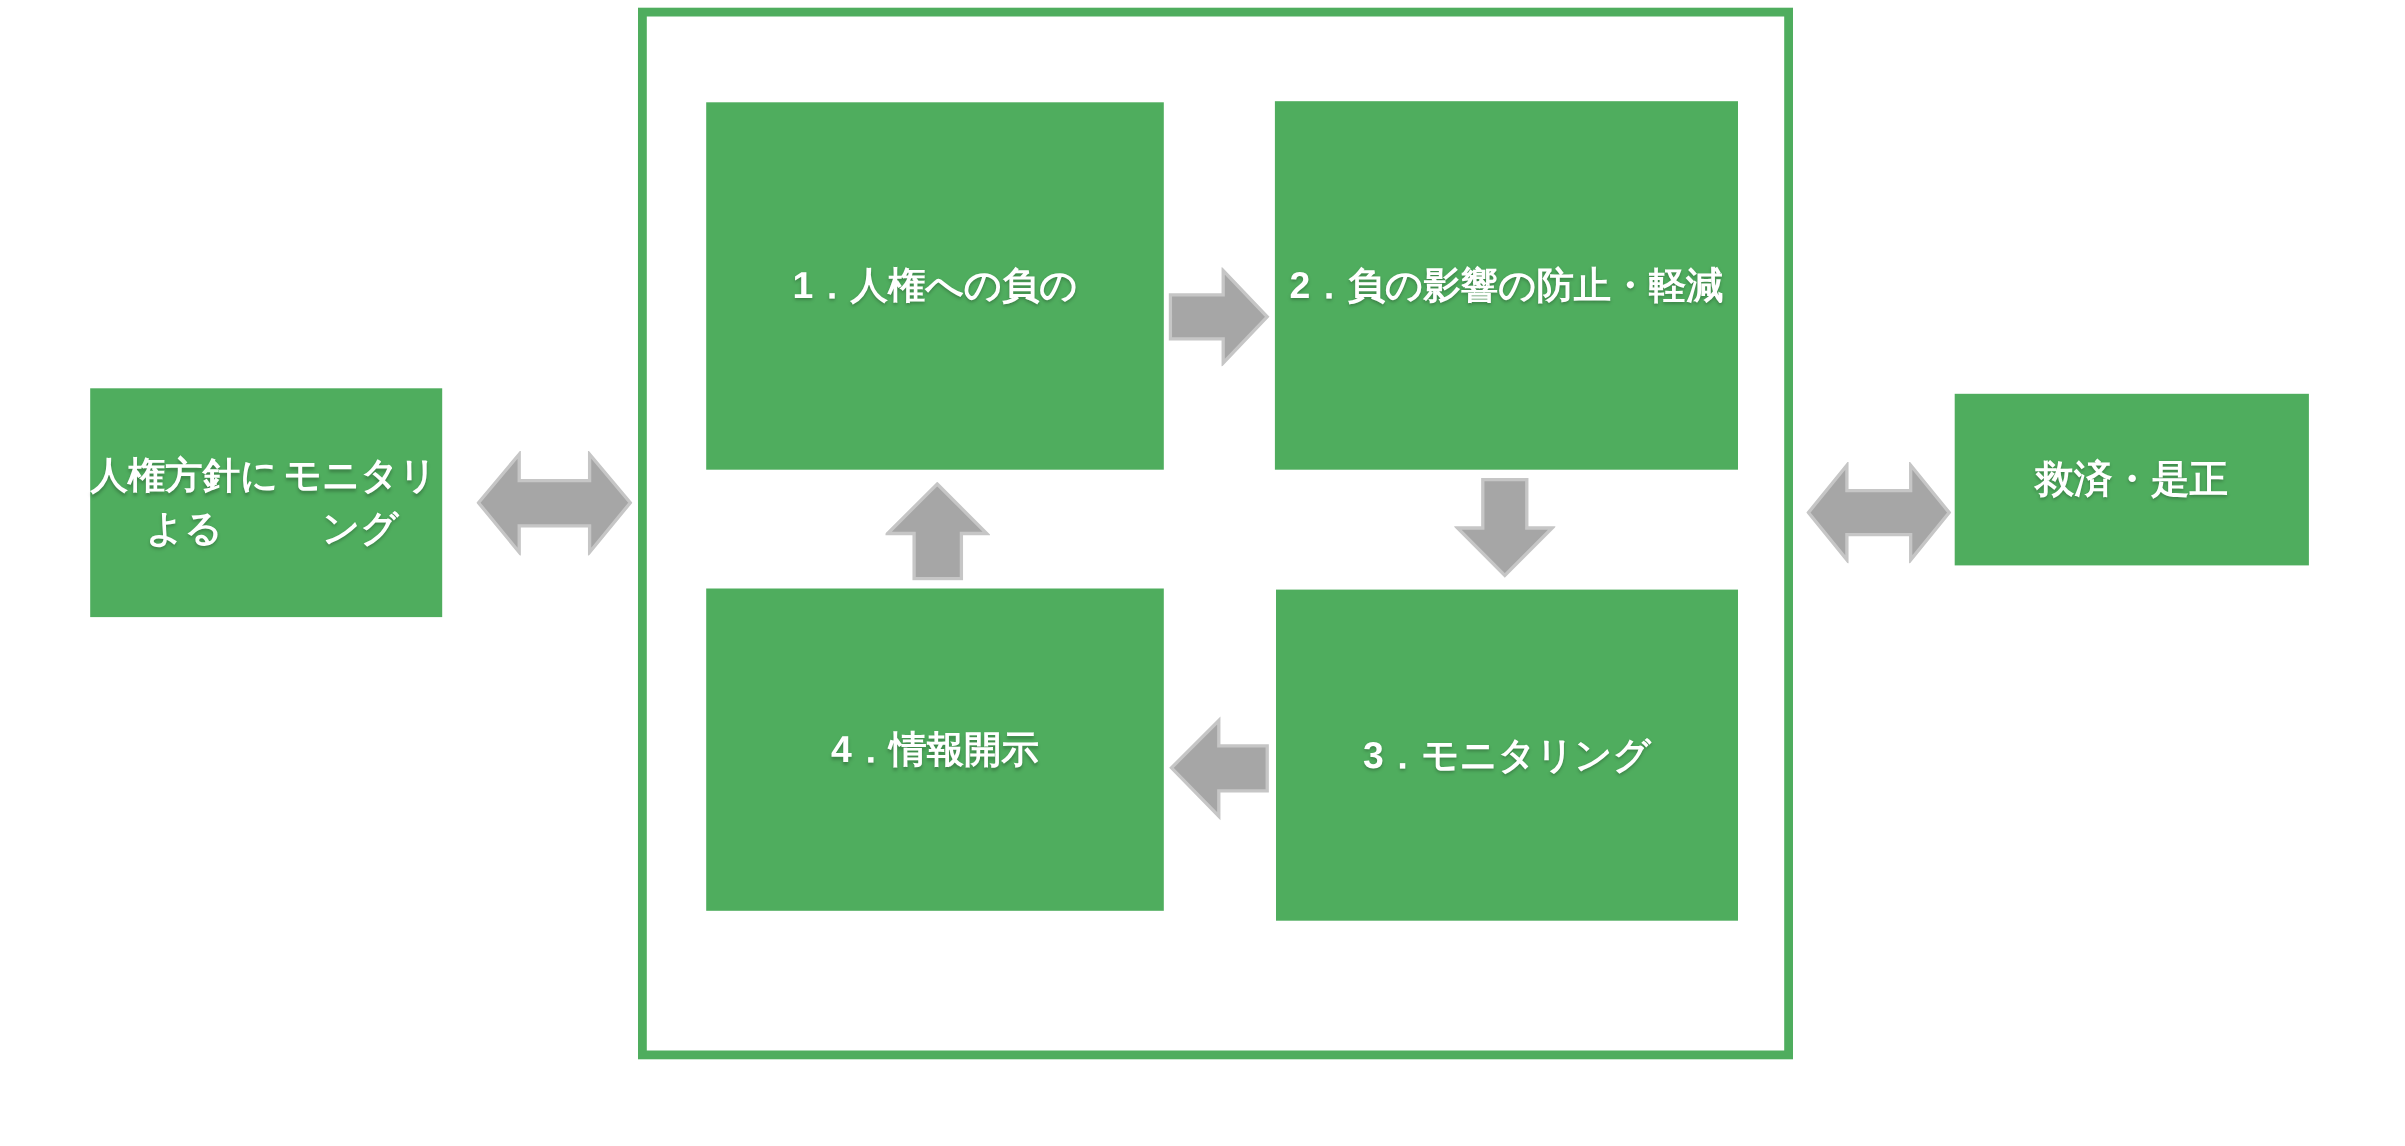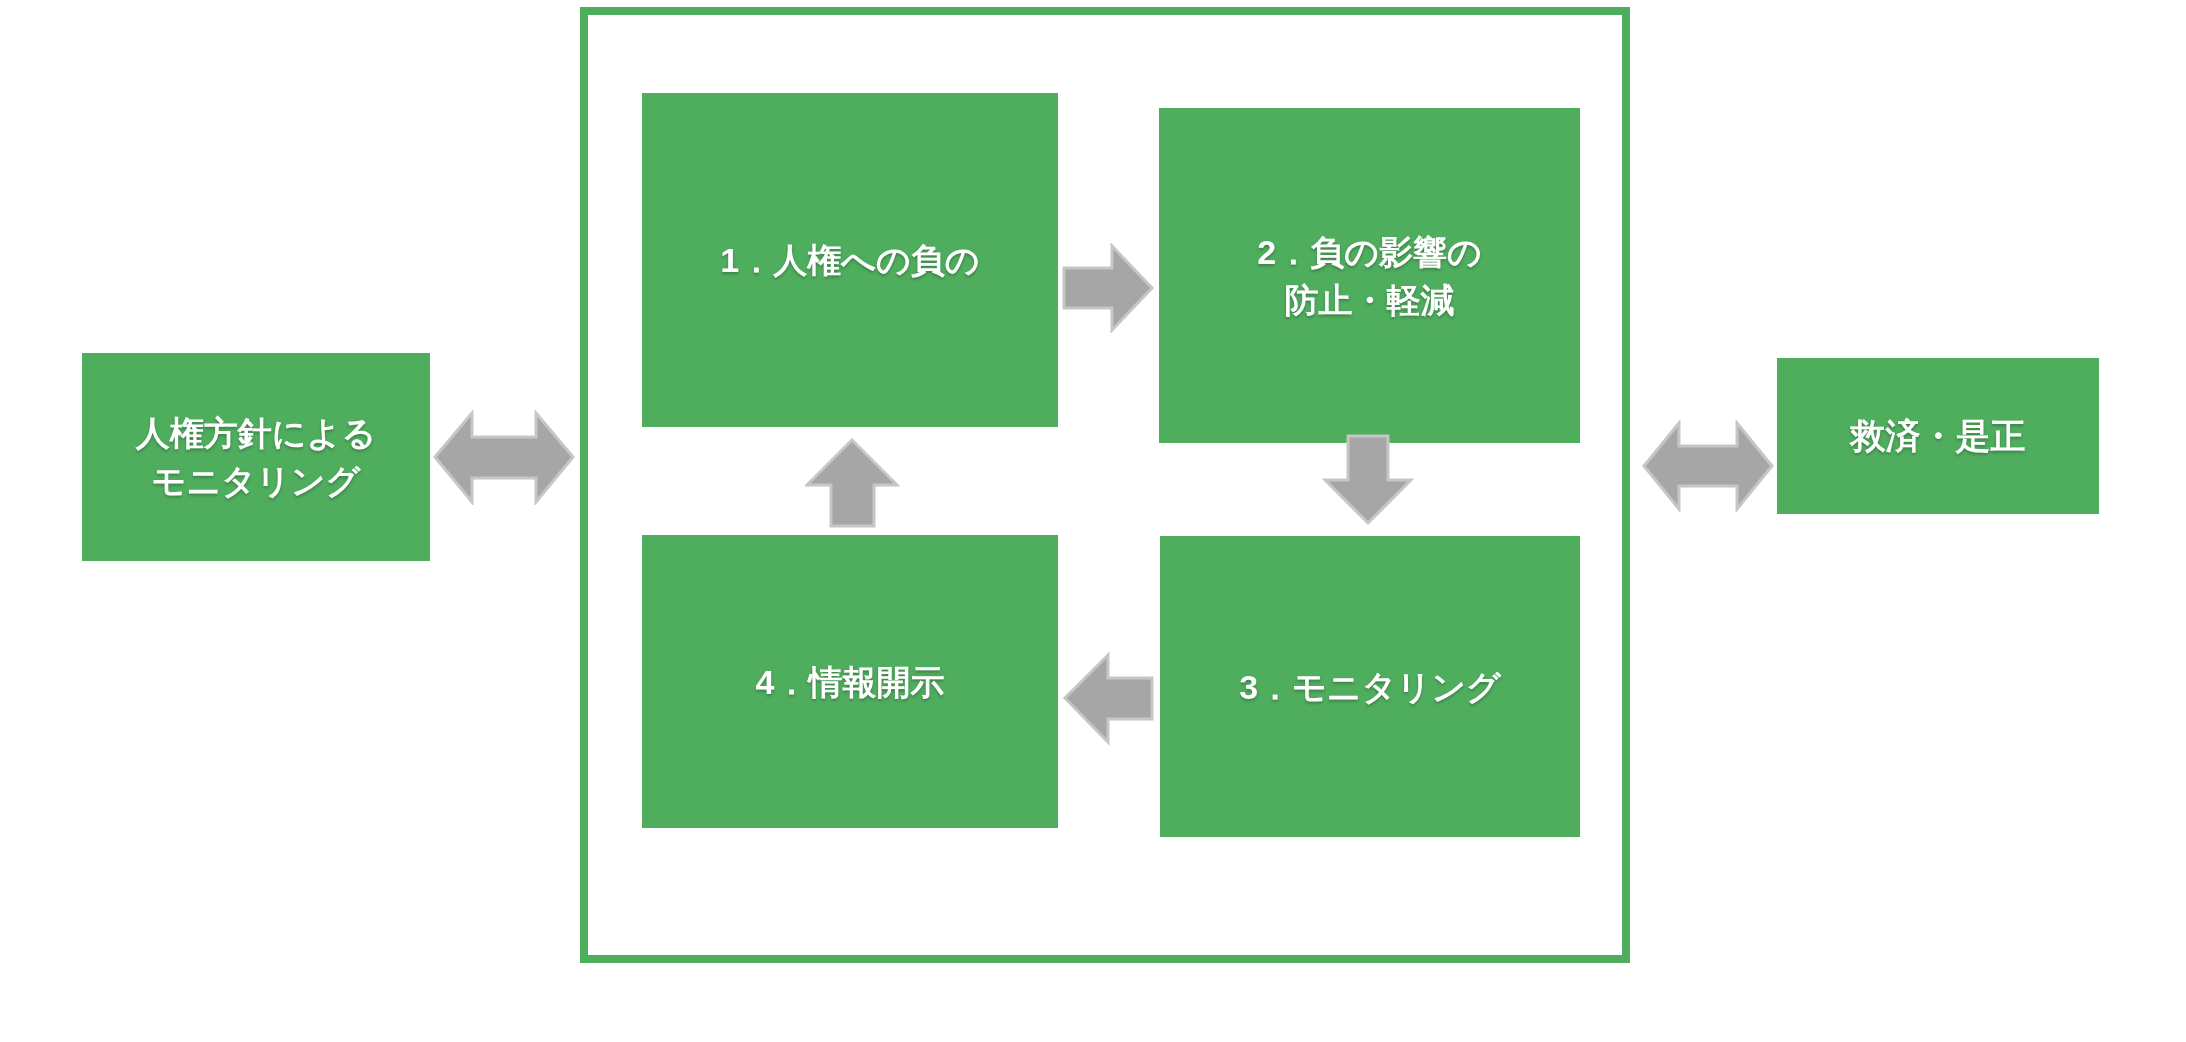--- a/index.html
+++ b/index.html
@@ -18,40 +18,40 @@
     width:2186px;
     height:1042px;
     background:var(--background);
     overflow:hidden;
   }
   .box{
     position:absolute;
     background:var(--box-green);
     color:var(--label-text);
     display:flex;
-    flex-direction:column;
+    flex-direction:row;
     align-items:center;
     justify-content:center;
     text-align:center;
     font-weight:700;
     font-size:34px;
     line-height:48px;
     text-shadow:0 2px 3px rgba(0,0,0,0.25);
   }
   .box .line{display:block;}
-  .left-box{left:82px;top:353px;width:348px;height:208px;}
+  .left-box{left:82px;top:353px;width:320px;height:208px;}
   .right-box{left:1777px;top:358px;width:322px;height:156px;font-size:35px;}
   .cycle-frame{
     position:absolute;
     left:580px;top:7px;width:1050px;height:956px;
     border:8px solid var(--frame-green);
     background:transparent;
   }
   .step-1{left:642px;top:93px;width:416px;height:334px;}
-  .step-2{left:1159px;top:108px;width:421px;height:335px;}
+  .step-2{left:1159px;top:92px;width:421px;height:335px;}
   .step-3{left:1160px;top:536px;width:420px;height:301px;}
   .step-4{left:642px;top:535px;width:416px;height:293px;}
   .arrow{position:absolute;display:block;}
   .arrow polygon{
     fill:var(--arrow-fill);
     stroke:var(--arrow-outline);
     stroke-width:3;
     stroke-linejoin:miter;
   }
   .double-arrow-left{left:433px;top:410px;}

